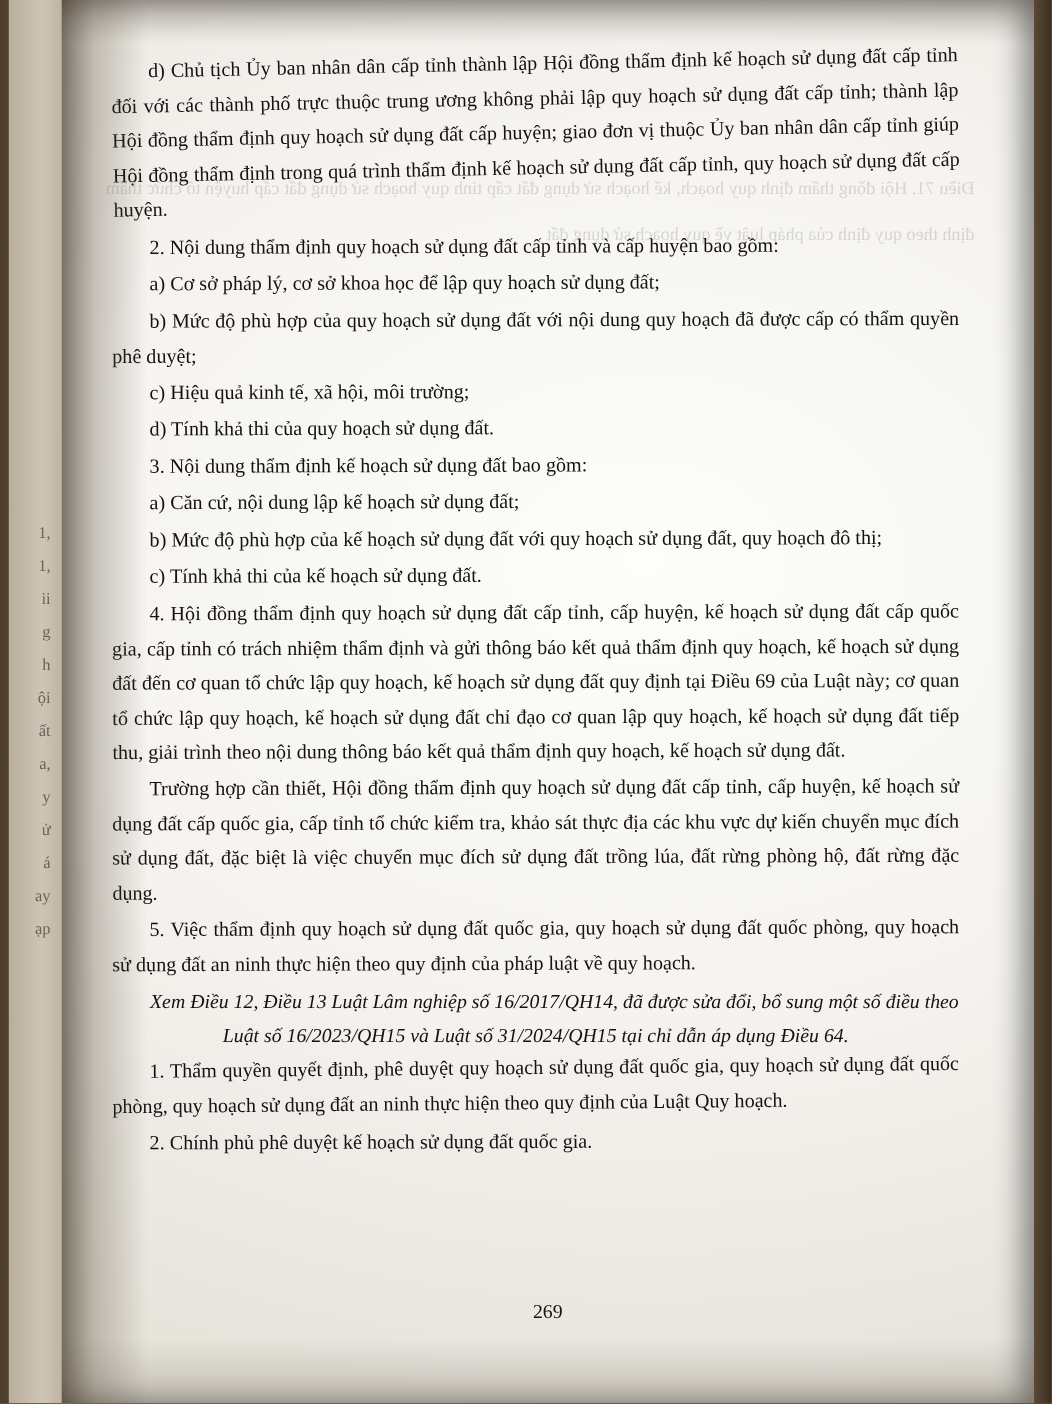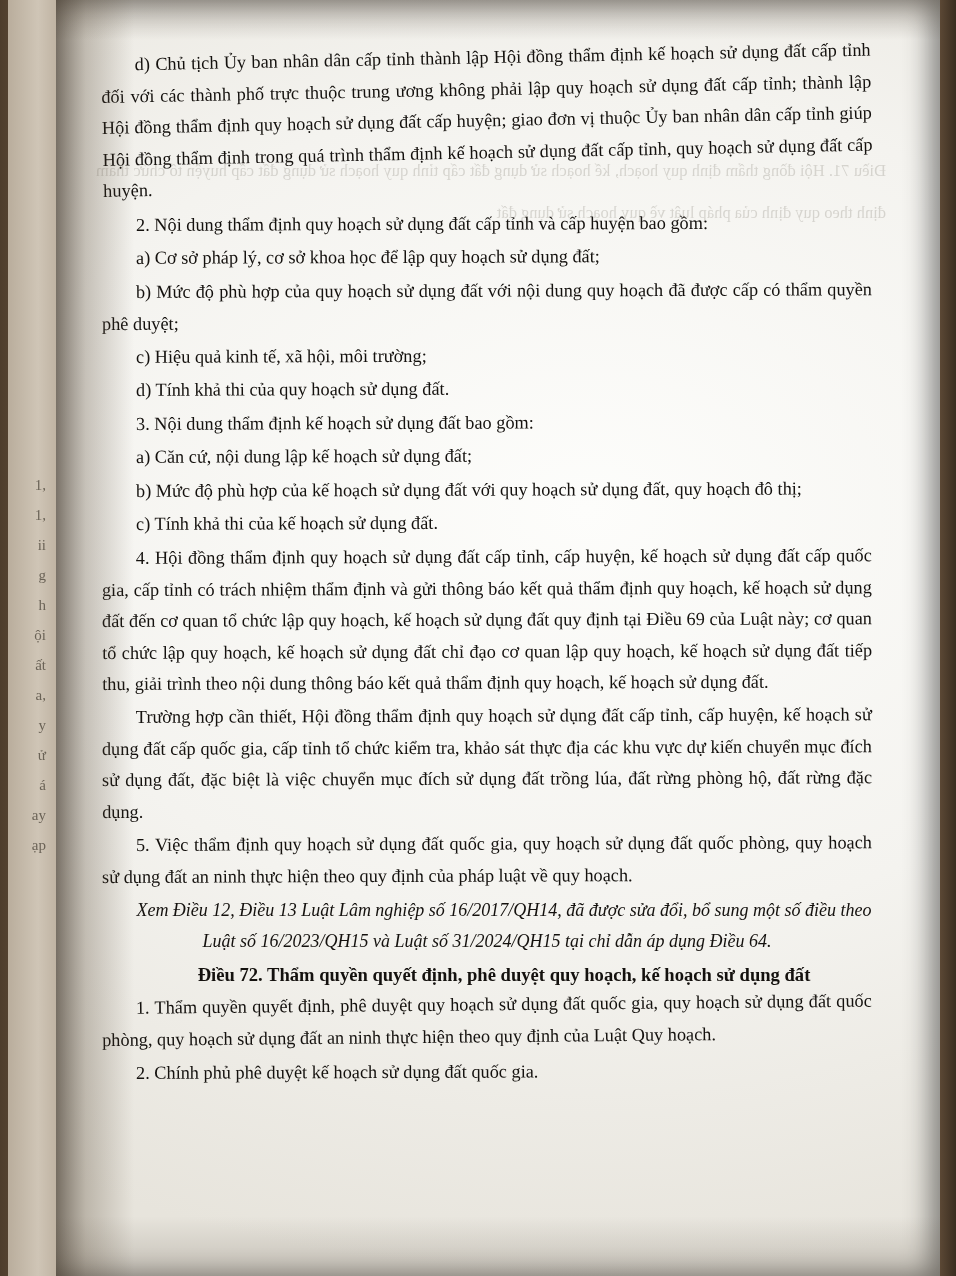--- a/index.html
+++ b/index.html
@@ -196,24 +196,24 @@
       <p class="warp-c">3. Nội dung thẩm định kế hoạch sử dụng đất bao gồm:</p>
       <p class="warp-c">a) Căn cứ, nội dung lập kế hoạch sử dụng đất;</p>
       <p class="warp-c">b) Mức độ phù hợp của kế hoạch sử dụng đất với quy hoạch sử dụng đất, quy hoạch đô thị;</p>
       <p class="warp-c">c) Tính khả thi của kế hoạch sử dụng đất.</p>
       <p class="warp-c">4. Hội đồng thẩm định quy hoạch sử dụng đất cấp tỉnh, cấp huyện, kế hoạch sử dụng đất cấp quốc gia, cấp tỉnh có trách nhiệm thẩm định và gửi thông báo kết quả thẩm định quy hoạch, kế hoạch sử dụng đất đến cơ quan tổ chức lập quy hoạch, kế hoạch sử dụng đất quy định tại Điều 69 của Luật này; cơ quan tổ chức lập quy hoạch, kế hoạch sử dụng đất chỉ đạo cơ quan lập quy hoạch, kế hoạch sử dụng đất tiếp thu, giải trình theo nội dung thông báo kết quả thẩm định quy hoạch, kế hoạch sử dụng đất.</p>
       <p class="warp-c">Trường hợp cần thiết, Hội đồng thẩm định quy hoạch sử dụng đất cấp tỉnh, cấp huyện, kế hoạch sử dụng đất cấp quốc gia, cấp tỉnh tổ chức kiểm tra, khảo sát thực địa các khu vực dự kiến chuyển mục đích sử dụng đất, đặc biệt là việc chuyển mục đích sử dụng đất trồng lúa, đất rừng phòng hộ, đất rừng đặc dụng.</p>
       <p class="warp-c">5. Việc thẩm định quy hoạch sử dụng đất quốc gia, quy hoạch sử dụng đất quốc phòng, quy hoạch sử dụng đất an ninh thực hiện theo quy định của pháp luật về quy hoạch.</p>
 
       <p class="note">Xem Điều 12, Điều 13 Luật Lâm nghiệp số 16/2017/QH14, đã được sửa đổi, bổ sung một số điều theo Luật số 16/2023/QH15 và Luật số 31/2024/QH15 tại chỉ dẫn áp dụng Điều 64.</p>
 
-      <p class="heading">Điều 72. Thẩm quyền quyết định, phê duyệt quy hoạch, kế hoạch sử dụng đất</p>
 
       <p class="warp-b">1. Thẩm quyền quyết định, phê duyệt quy hoạch sử dụng đất quốc gia, quy hoạch sử dụng đất quốc phòng, quy hoạch sử dụng đất an ninh thực hiện theo quy định của Luật Quy hoạch.</p>
       <p class="warp-c">2. Chính phủ phê duyệt kế hoạch sử dụng đất quốc gia.</p>
     </div>
 
+    <div class="page-number">269</div>
 
     <div class="gutter-shadow"></div>
     <div class="top-shadow"></div>
     <div class="bottom-shadow"></div>
   </div>
 </div>
 
 </body></html>

